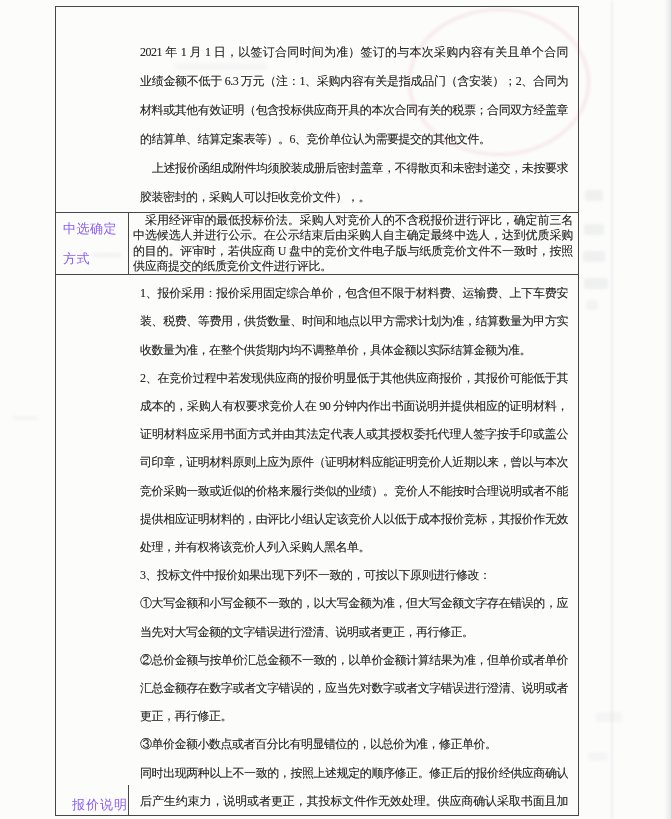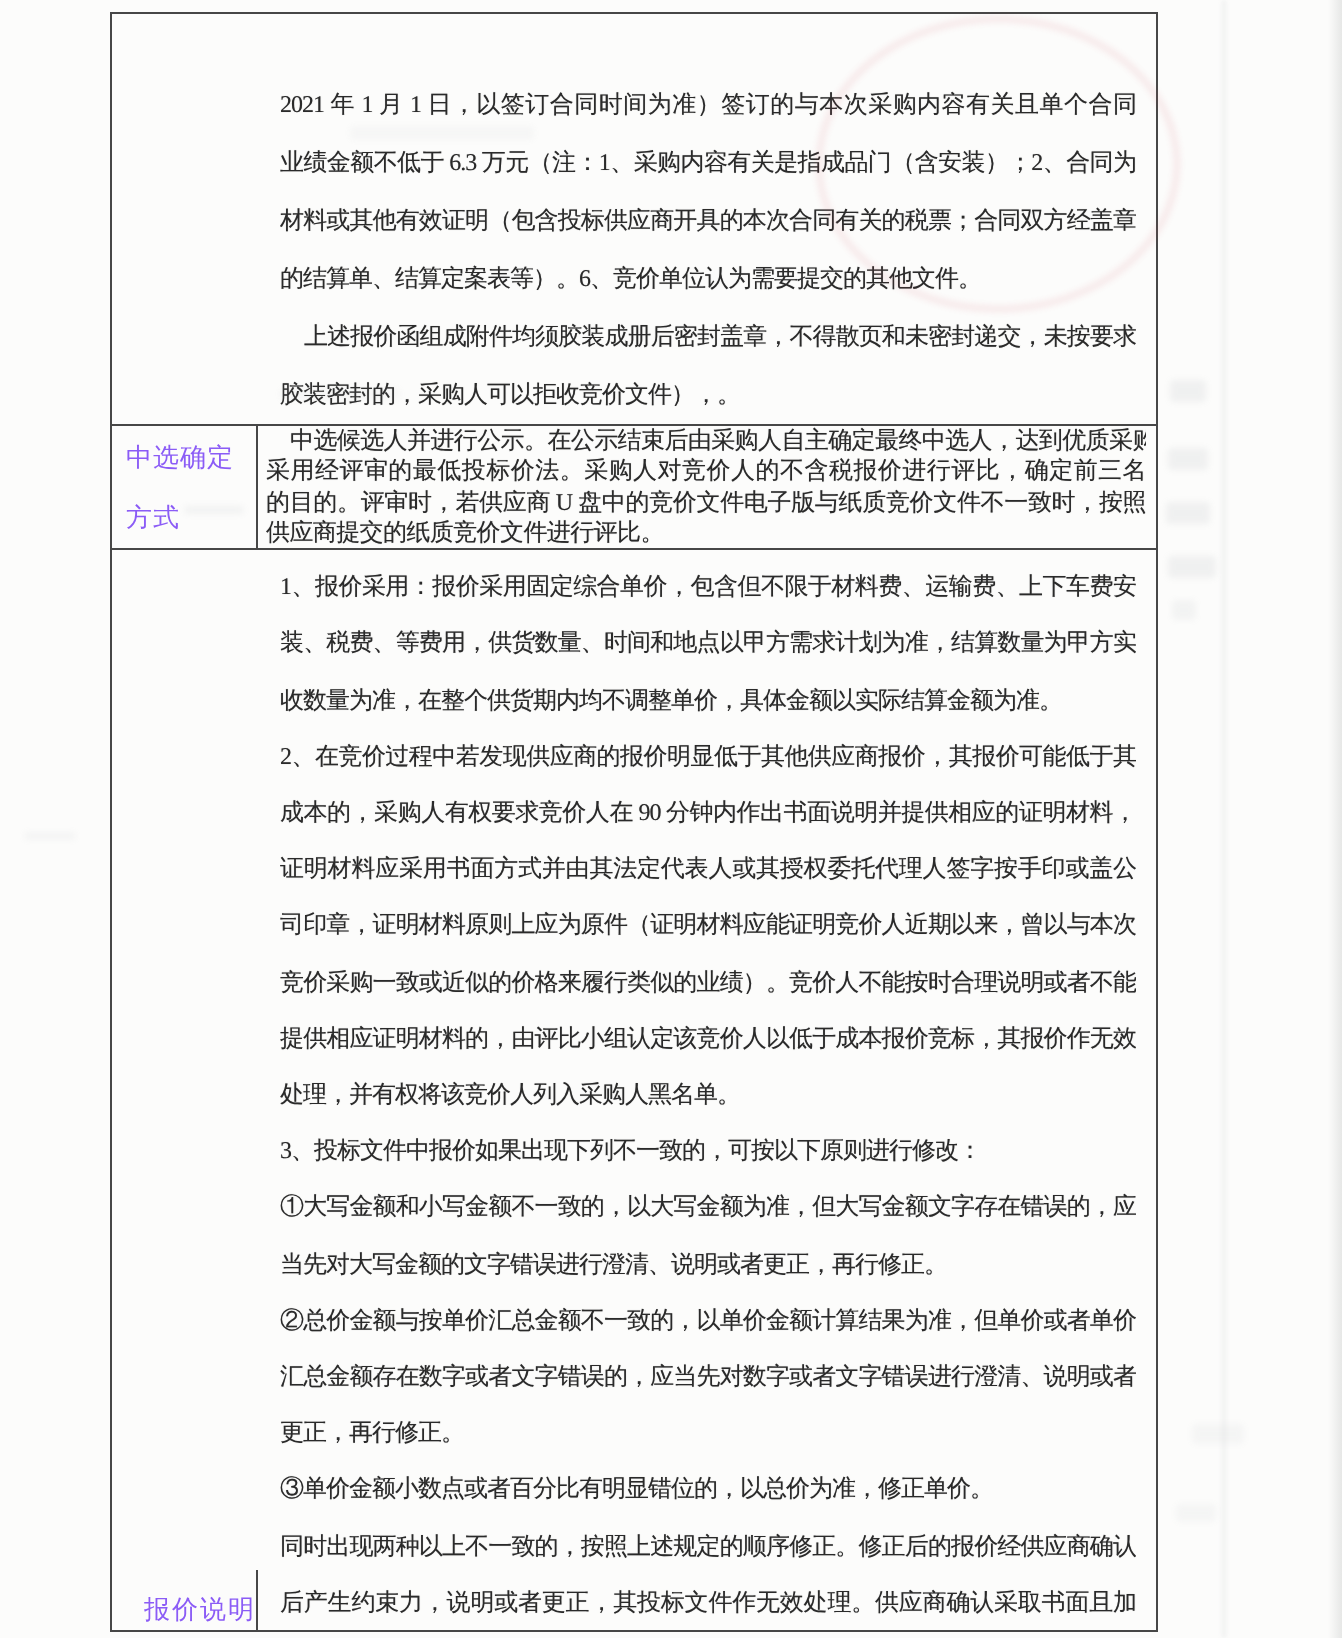--- a/index.html
+++ b/index.html
@@ -113,22 +113,22 @@
           </div>
         </div>
     </div>
 
     <div class="trow row-2">
       <div class="cell-label">
         <div class="label-text">中选确定方式</div>
       </div>
       <div class="cell-content">
           <div class="para indent">
+            <div class="tline">采用经评审的最低投标价法。采购人对竞价人的不含税报价进行评比，确定前三名</div>
             <div class="tline">中选候选人并进行公示。在公示结束后由采购人自主确定最终中选人，达到优质采购</div>
-            <div class="tline">采用经评审的最低投标价法。采购人对竞价人的不含税报价进行评比，确定前三名</div>
             <div class="tline">的目的。评审时，若供应商 U 盘中的竞价文件电子版与纸质竞价文件不一致时，按照</div>
             <div class="tline lastline">供应商提交的纸质竞价文件进行评比。</div>
           </div>
         </div>
     </div>
 
     <div class="trow row-3">
       <div class="cell-label">
         <div class="label-text">报价说明</div>
       </div>

